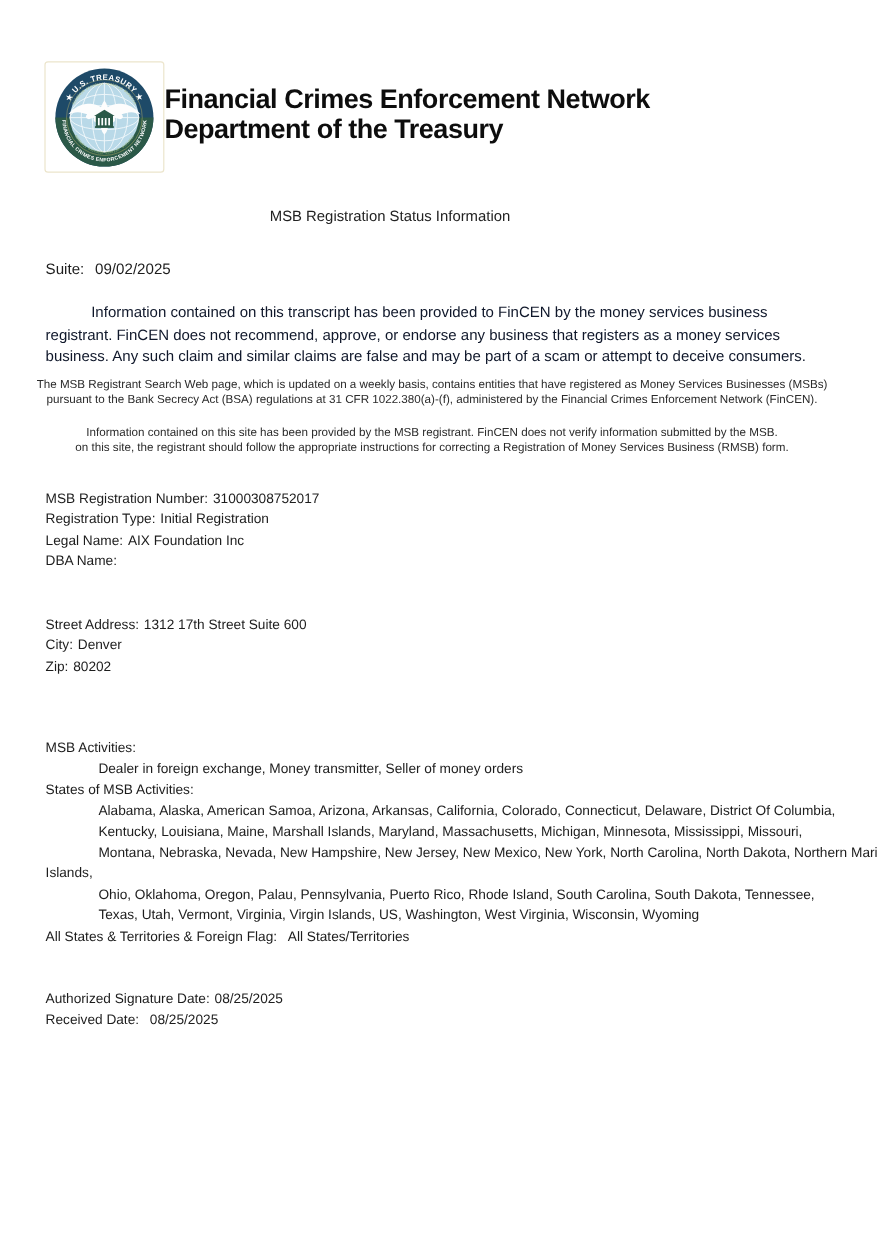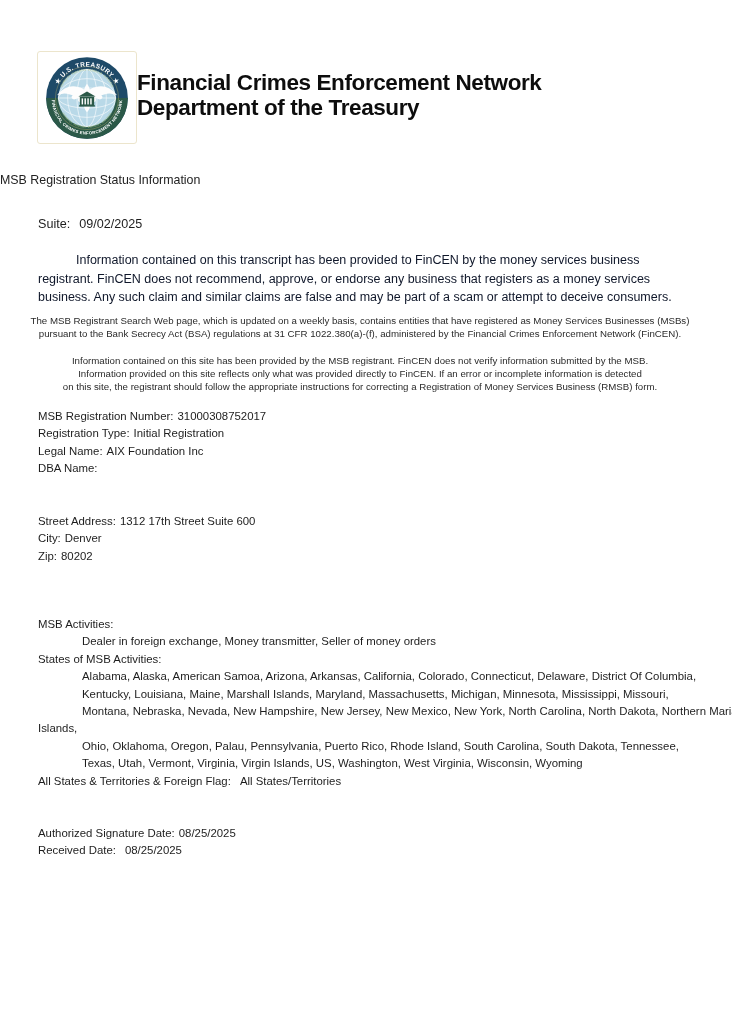--- a/index.html
+++ b/index.html
@@ -20,21 +20,21 @@
     display:flex;align-items:center;justify-content:center;
   }
   .agency{
     position:absolute;left:137px;top:70px;
     font-size:22.5px;font-weight:800;line-height:25px;
     letter-spacing:-0.4px;color:#0d0d0d;
   }
   
   .doc-title{
     position:absolute;left:0;top:173px;width:650px;
-    text-align:left;font-size:12.4px;color:#222;
+    text-align:center;font-size:12.4px;color:#222;
   }
   .date-line{
     position:absolute;left:38px;top:217px;
     font-size:12.6px;
   }
   
   .notice{
     position:absolute;left:38px;top:251px;width:658px;margin:0;
     font-size:12.5px;line-height:18.6px;text-indent:38px;color:#0f172a;
   }
@@ -119,21 +119,20 @@
   </div>
 
   <p class="notice">Information contained on this transcript has been provided to FinCEN by the money services business registrant. FinCEN does not recommend, approve, or endorse any business that registers as a money services business. Any such claim and similar claims are false and may be part of a scam or attempt to deceive consumers.</p>
 
   <div class="disc disc1">
     <div>The MSB Registrant Search Web page, which is updated on a weekly basis, contains entities that have registered as Money Services Businesses (MSBs)</div>
     <div>pursuant to the Bank Secrecy Act (BSA) regulations at 31 CFR 1022.380(a)-(f), administered by the Financial Crimes Enforcement Network (FinCEN).</div>
   </div>
   <div class="disc disc2">
     <div>Information contained on this site has been provided by the MSB registrant.  FinCEN does not verify information submitted by the MSB.</div>
-    <div>Information provided on this site reflects only what was provided directly to FinCEN.  If an error or incomplete information is detected</div>
     <div>on this site, the registrant should follow the appropriate instructions for correcting a Registration of Money Services Business (RMSB) form.</div>
   </div>
 
   <div class="block blk-reg">
     <div class="line"><span>MSB Registration Number:</span><span class="gap1">31000308752017</span></div>
     <div class="line"><span>Registration Type:</span><span class="gap1">Initial Registration</span></div>
     <div class="line"><span>Legal Name:</span><span class="gap1">AIX Foundation Inc</span></div>
     <div class="line"><span>DBA Name:</span><span class="gap1"></span></div>
   </div>
 

